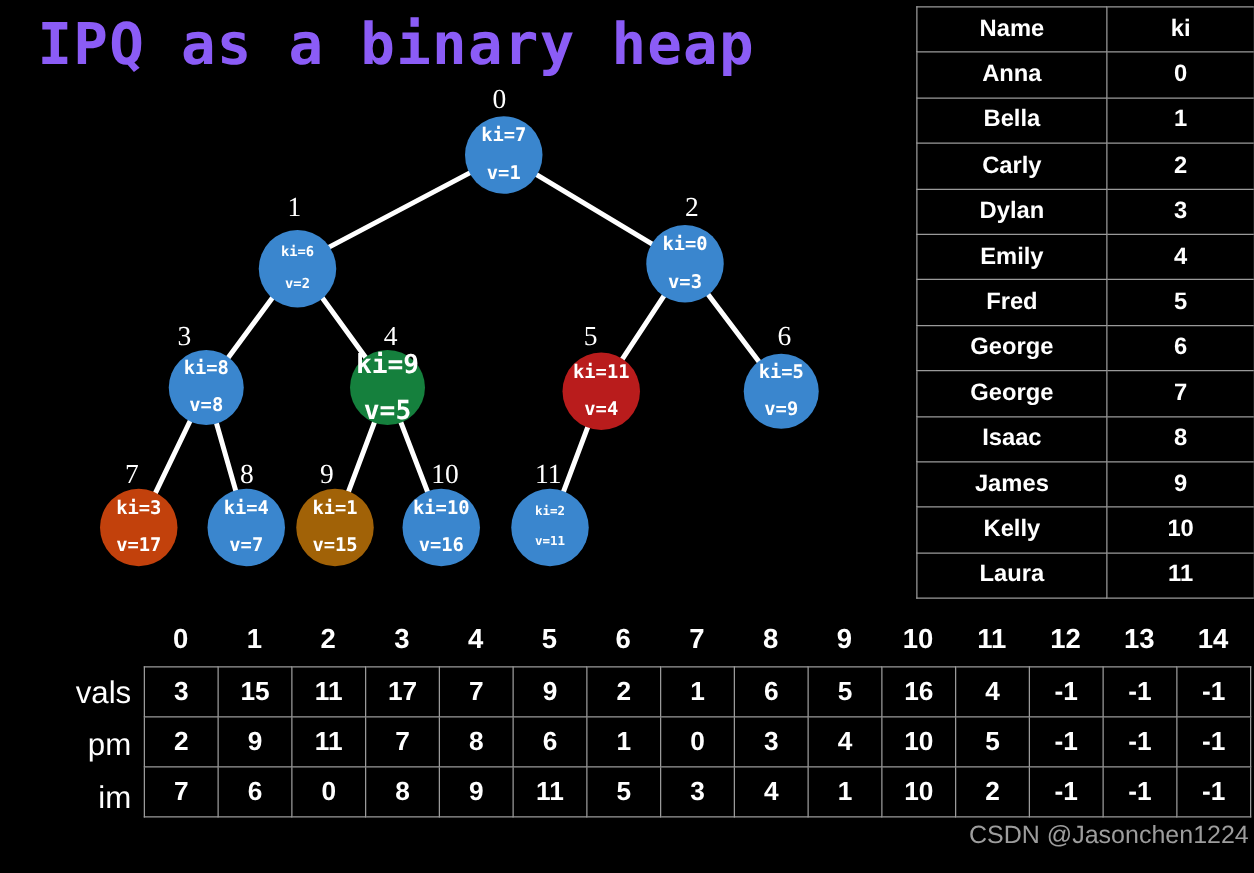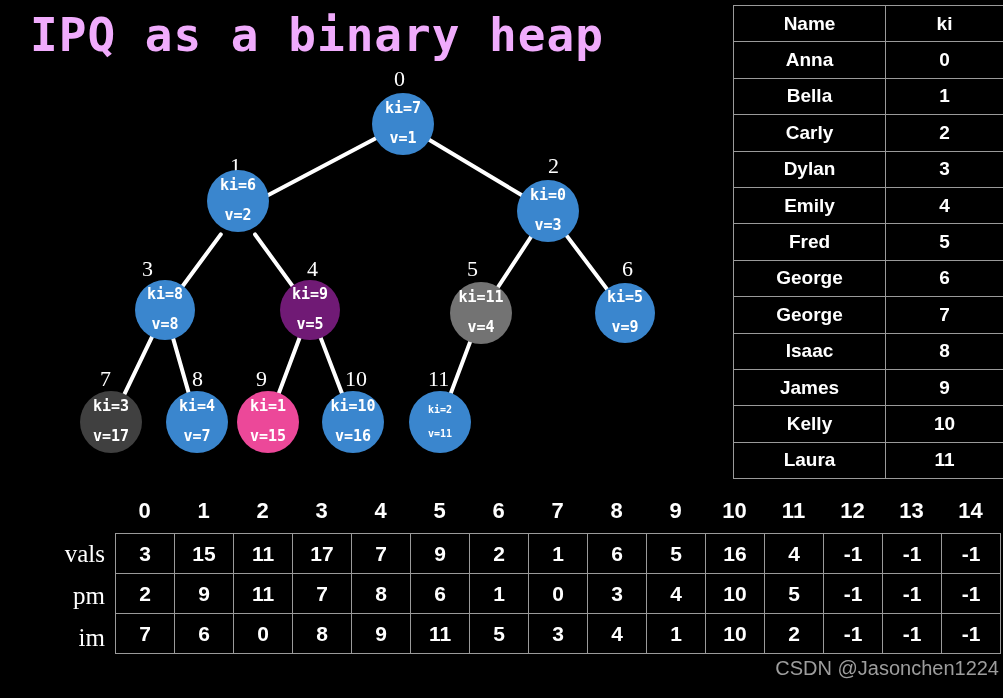--- a/index.html
+++ b/index.html
@@ -12,21 +12,21 @@
     -webkit-font-smoothing:antialiased;
   }
 
   
   #title {
     position:absolute; left:30px; top:8px;
     font-family:"DejaVu Sans Mono", monospace;
     font-weight:bold;
     font-size:46px;
     letter-spacing:1px;
-    color:#f0abfc;
+    color:#8b5cf6;
     white-space:pre;
   }
 
   
   #tree-area {
     position:absolute; left:0; top:0;
     width:733px; height:490px;
   }
   #tree-edges { position:absolute; left:0; top:0; width:733px; height:490px; }
 
@@ -91,21 +91,21 @@
     font-family:"Liberation Sans", sans-serif;
     font-weight:bold;
     font-size:22px;
   }
 
   .rowlabel {
     position:absolute;
     left:0; width:105px;
     text-align:right;
     color:#ffffff;
-    font-family:Liberation Serif, serif;
+    font-family:Liberation Sans, sans-serif;
     font-size:25px;
     line-height:40px;
     height:40px;
   }
 
   #grid {
     position:absolute;
     left:115px; top:41px;
     border-collapse:collapse;
     table-layout:fixed;
@@ -165,61 +165,61 @@
       <line x1="320.0357728801949" y1="336.13968750190304" x2="342.60580665979813" y2="394.92675223017187" stroke="#ffffff" stroke-width="4" stroke-linecap="round"></line>
       <line x1="470.79013535417226" y1="340.1432986925664" x2="450.20986464582774" y2="394.8567013074336" stroke="#ffffff" stroke-width="4" stroke-linecap="round"></line>
     </svg>
 
 <div class="node-idx" style="left: 394px; top: 68px;">0</div>
     <div class="node" style="left: 372px; top: 93px; width: 62px; height: 62px; font-size: 15px; background: rgb(58, 134, 206);">
       <span class="ln">ki=7</span>
       <span class="ln">v=1</span>
     </div>
     <div class="node-idx" style="left: 230px; top: 155px;">1</div>
-    <div class="node" style="left: 207px; top: 170px; width: 62px; height: 62px; font-size: 15px; background: rgb(58, 134, 206);">
+    <div class="node" style="left: 207px; top: 184px; width: 62px; height: 62px; font-size: 11px; background: rgb(58, 134, 206);">
       <span class="ln">ki=6</span>
       <span class="ln">v=2</span>
     </div>
     <div class="node-idx" style="left: 548px; top: 155px;">2</div>
     <div class="node" style="left: 517px; top: 180px; width: 62px; height: 62px; font-size: 15px; background: rgb(58, 134, 206);">
       <span class="ln">ki=0</span>
       <span class="ln">v=3</span>
     </div>
     <div class="node-idx" style="left: 142px; top: 258px;">3</div>
     <div class="node" style="left: 135px; top: 280px; width: 60px; height: 60px; font-size: 15px; background: rgb(58, 134, 206);">
       <span class="ln">ki=8</span>
       <span class="ln">v=8</span>
     </div>
     <div class="node-idx" style="left: 307px; top: 258px;">4</div>
-    <div class="node" style="left: 280px; top: 280px; width: 60px; height: 60px; font-size: 15px; background: #701a75;">
+    <div class="node" style="left: 280px; top: 280px; width: 60px; height: 60px; font-size: 21px; background: #15803d;">
       <span class="ln">ki=9</span>
       <span class="ln">v=5</span>
     </div>
     <div class="node-idx" style="left: 467px; top: 258px;">5</div>
-    <div class="node" style="left: 450px; top: 282px; width: 62px; height: 62px; font-size: 15px; background: #737373;">
+    <div class="node" style="left: 450px; top: 282px; width: 62px; height: 62px; font-size: 15px; background: #b91c1c;">
       <span class="ln">ki=11</span>
       <span class="ln">v=4</span>
     </div>
     <div class="node-idx" style="left: 622px; top: 258px;">6</div>
     <div class="node" style="left: 595px; top: 283px; width: 60px; height: 60px; font-size: 15px; background: rgb(58, 134, 206);">
       <span class="ln">ki=5</span>
       <span class="ln">v=9</span>
     </div>
     <div class="node-idx" style="left: 100px; top: 368px;">7</div>
-    <div class="node" style="left: 80px; top: 391px; width: 62px; height: 62px; font-size: 15px; background: #404040;">
+    <div class="node" style="left: 80px; top: 391px; width: 62px; height: 62px; font-size: 15px; background: #c2410c;">
       <span class="ln">ki=3</span>
       <span class="ln">v=17</span>
     </div>
     <div class="node-idx" style="left: 192px; top: 368px;">8</div>
     <div class="node" style="left: 166px; top: 391px; width: 62px; height: 62px; font-size: 15px; background: rgb(58, 134, 206);">
       <span class="ln">ki=4</span>
       <span class="ln">v=7</span>
     </div>
     <div class="node-idx" style="left: 256px; top: 368px;">9</div>
-    <div class="node" style="left: 237px; top: 391px; width: 62px; height: 62px; font-size: 15px; background: #ec4899;">
+    <div class="node" style="left: 237px; top: 391px; width: 62px; height: 62px; font-size: 15px; background: #a16207;">
       <span class="ln">ki=1</span>
       <span class="ln">v=15</span>
     </div>
     <div class="node-idx" style="left: 345px; top: 368px;">10</div>
     <div class="node" style="left: 322px; top: 391px; width: 62px; height: 62px; font-size: 15px; background: rgb(58, 134, 206);">
       <span class="ln">ki=10</span>
       <span class="ln">v=16</span>
     </div>
     <div class="node-idx" style="left: 428px; top: 368px;">11</div>
     <div class="node" style="left: 409px; top: 391px; width: 62px; height: 62px; font-size: 10px; background: rgb(58, 134, 206);">

